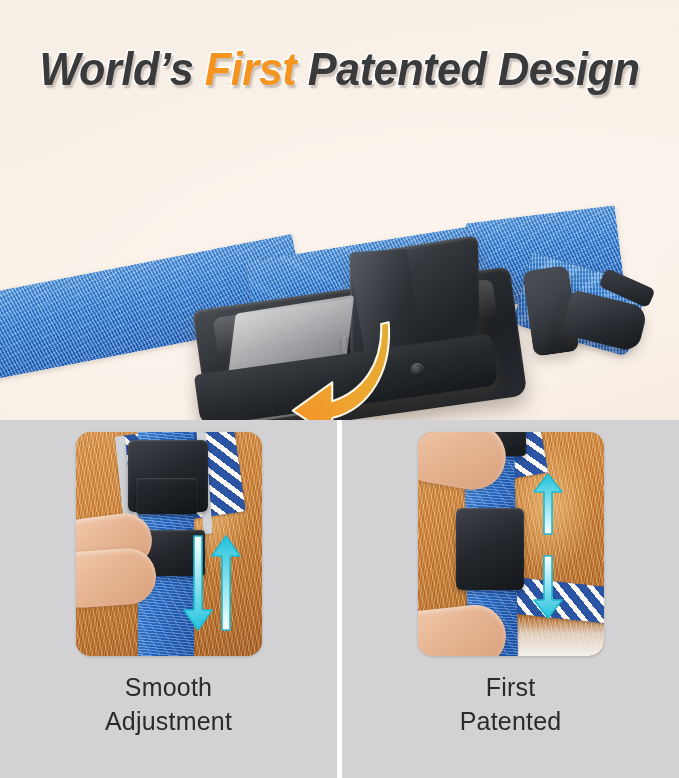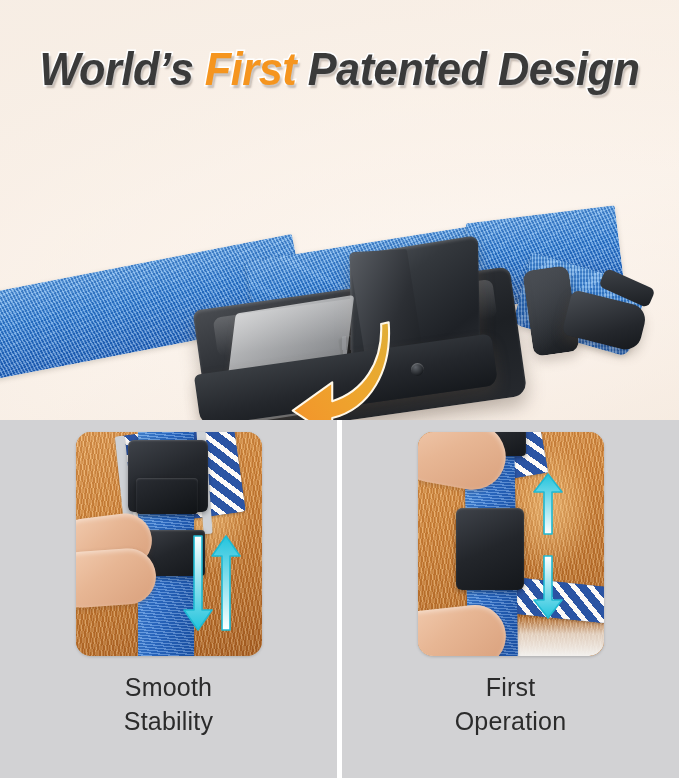--- a/index.html
+++ b/index.html
@@ -294,21 +294,21 @@
               <stop offset="0%" stop-color="#ffffff"></stop>
                 <stop offset="100%" stop-color="#22c4dd"></stop>
             </linearGradient>
           </defs>
           <path d="M14 18 L14 92 L4 92 L18 112 L32 92 L22 92 L22 18 Z" fill="url(#cDn)" stroke="#1fb9d2" stroke-width="1.6" stroke-linejoin="round"></path>
           <path d="M52 112 L52 38 L42 38 L56 18 L70 38 L60 38 L60 112 Z" fill="url(#cUp)" stroke="#1fb9d2" stroke-width="1.6" stroke-linejoin="round" transform="translate(-10,0)"></path>
         </svg>
       </div>
       <div class="caption">
         <div>Smooth</div>
-        <div>Stability</div>
+        <div>Adjustment</div>
       </div>
     </div>
 
 
     <div class="panel">
       <div class="photo">
         <div class="fur"></div>
         <div class="fur-light"></div>
         <div class="fur-white"></div>
         <div class="patterned" style="left:86px;top:-6px;width:40px;height:50px;transform:rotate(-10deg);"></div>
@@ -328,18 +328,18 @@
               <stop offset="0%" stop-color="#ffffff"></stop>
                 <stop offset="100%" stop-color="#22c4dd"></stop>
             </linearGradient>
           </defs>
           <path d="M22 62 L22 20 L12 20 L26 2 L40 20 L30 20 L30 62 Z" fill="url(#cUp3)" stroke="#1fb9d2" stroke-width="1.6" stroke-linejoin="round"></path>
           <path d="M22 84 L22 128 L12 128 L26 146 L40 128 L30 128 L30 84 Z" fill="url(#cDn3)" stroke="#1fb9d2" stroke-width="1.6" stroke-linejoin="round"></path>
         </svg>
       </div>
       <div class="caption">
         <div>First</div>
-        <div>Operation</div>
+        <div>Patented</div>
       </div>
     </div>
 
   </div>
 </div>
 
 </body></html>

